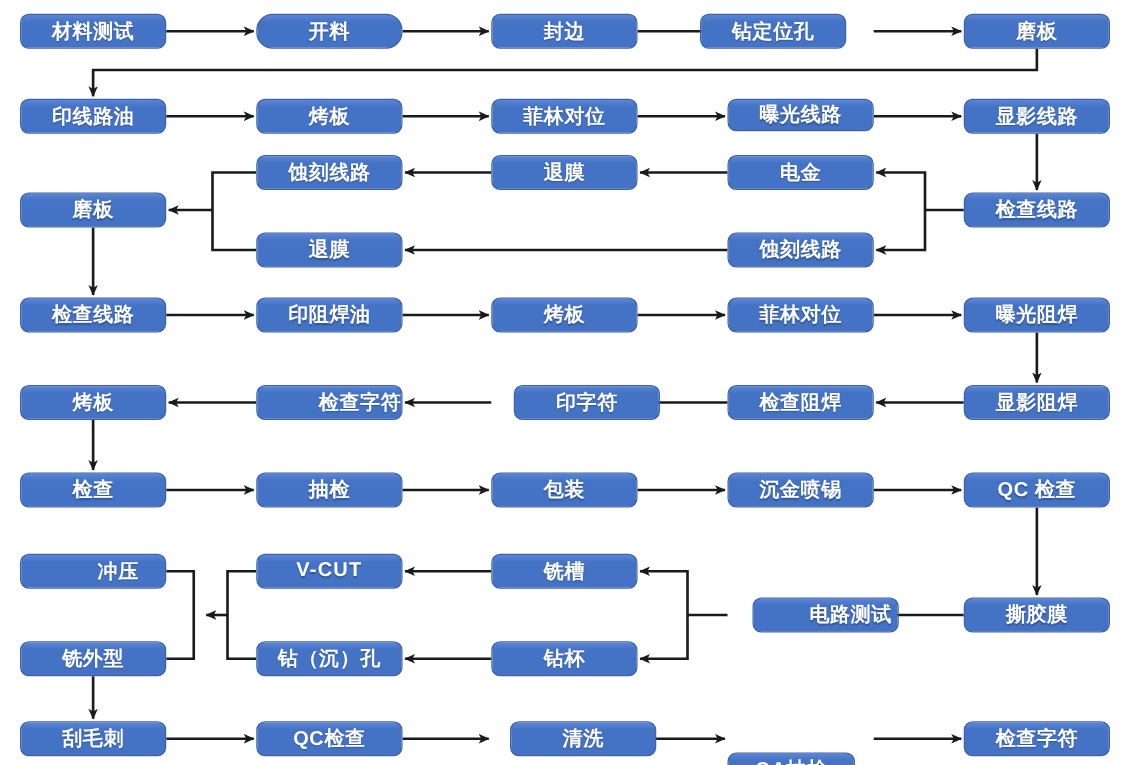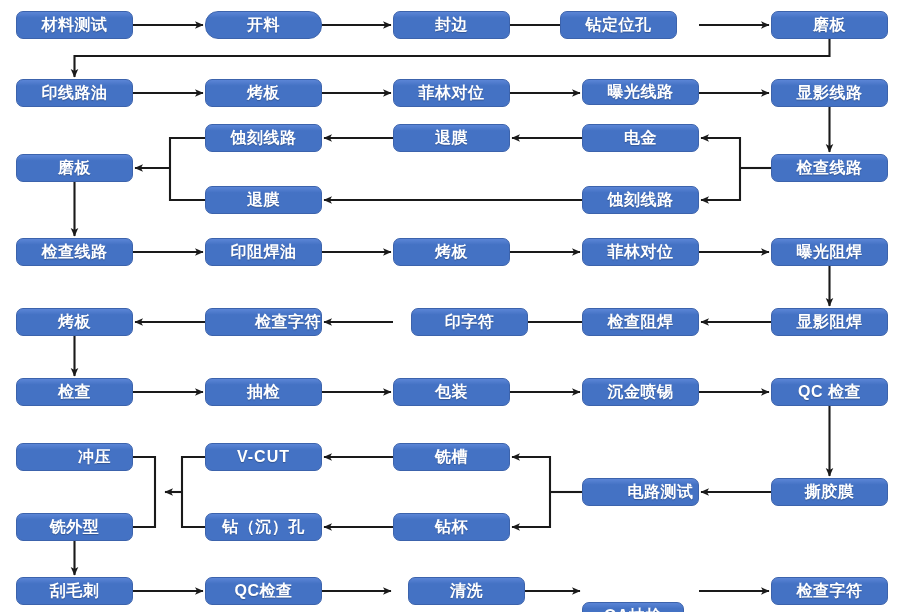--- a/index.html
+++ b/index.html
@@ -181,21 +181,21 @@
     </div>
     <div class="node" style="left: 582px; top: 378px; width: 117px; height: 28px;">
       <span>沉金喷锡</span>
     </div>
     <div class="node" style="left: 771px; top: 378px; width: 117px; height: 28px;">
       <span>QC 检查</span>
     </div>
     <div class="node" style="left: 771px; top: 478px; width: 117px; height: 28px;">
       <span>撕胶膜</span>
     </div>
-    <div class="node" style="left: 582px; top: 478px; width: 117px; height: 28px; padding-left: 40px;">
+    <div class="node" style="left: 602px; top: 478px; width: 117px; height: 28px; padding-left: 40px;">
       <span>电路测试</span>
     </div>
     <div class="node" style="left: 393px; top: 443px; width: 117px; height: 28px;">
       <span>铣槽</span>
     </div>
     <div class="node" style="left: 393px; top: 513px; width: 117px; height: 28px;">
       <span>钻杯</span>
     </div>
     <div class="node lat" style="left: 205px; top: 443px; width: 117px; height: 28px;">
       <span>V-CUT</span>

